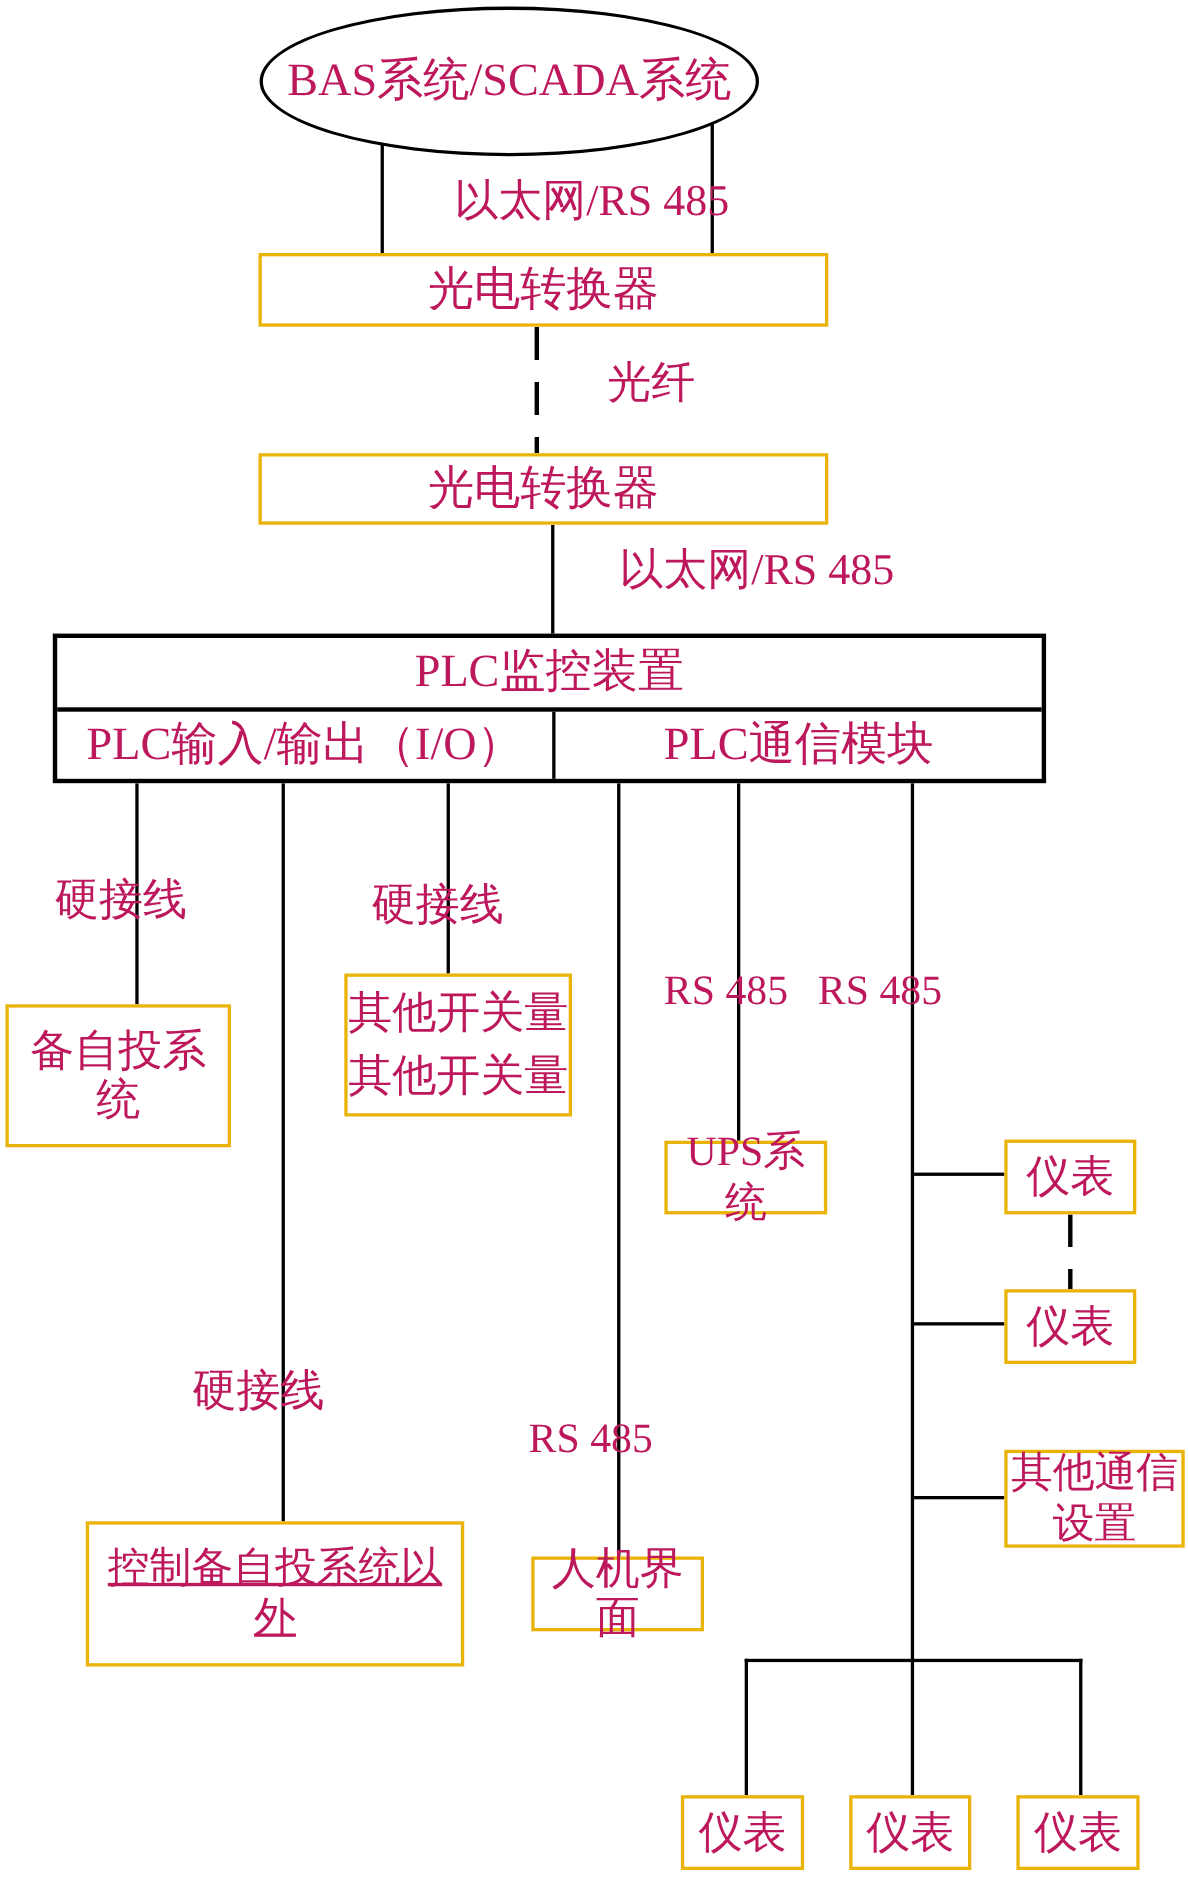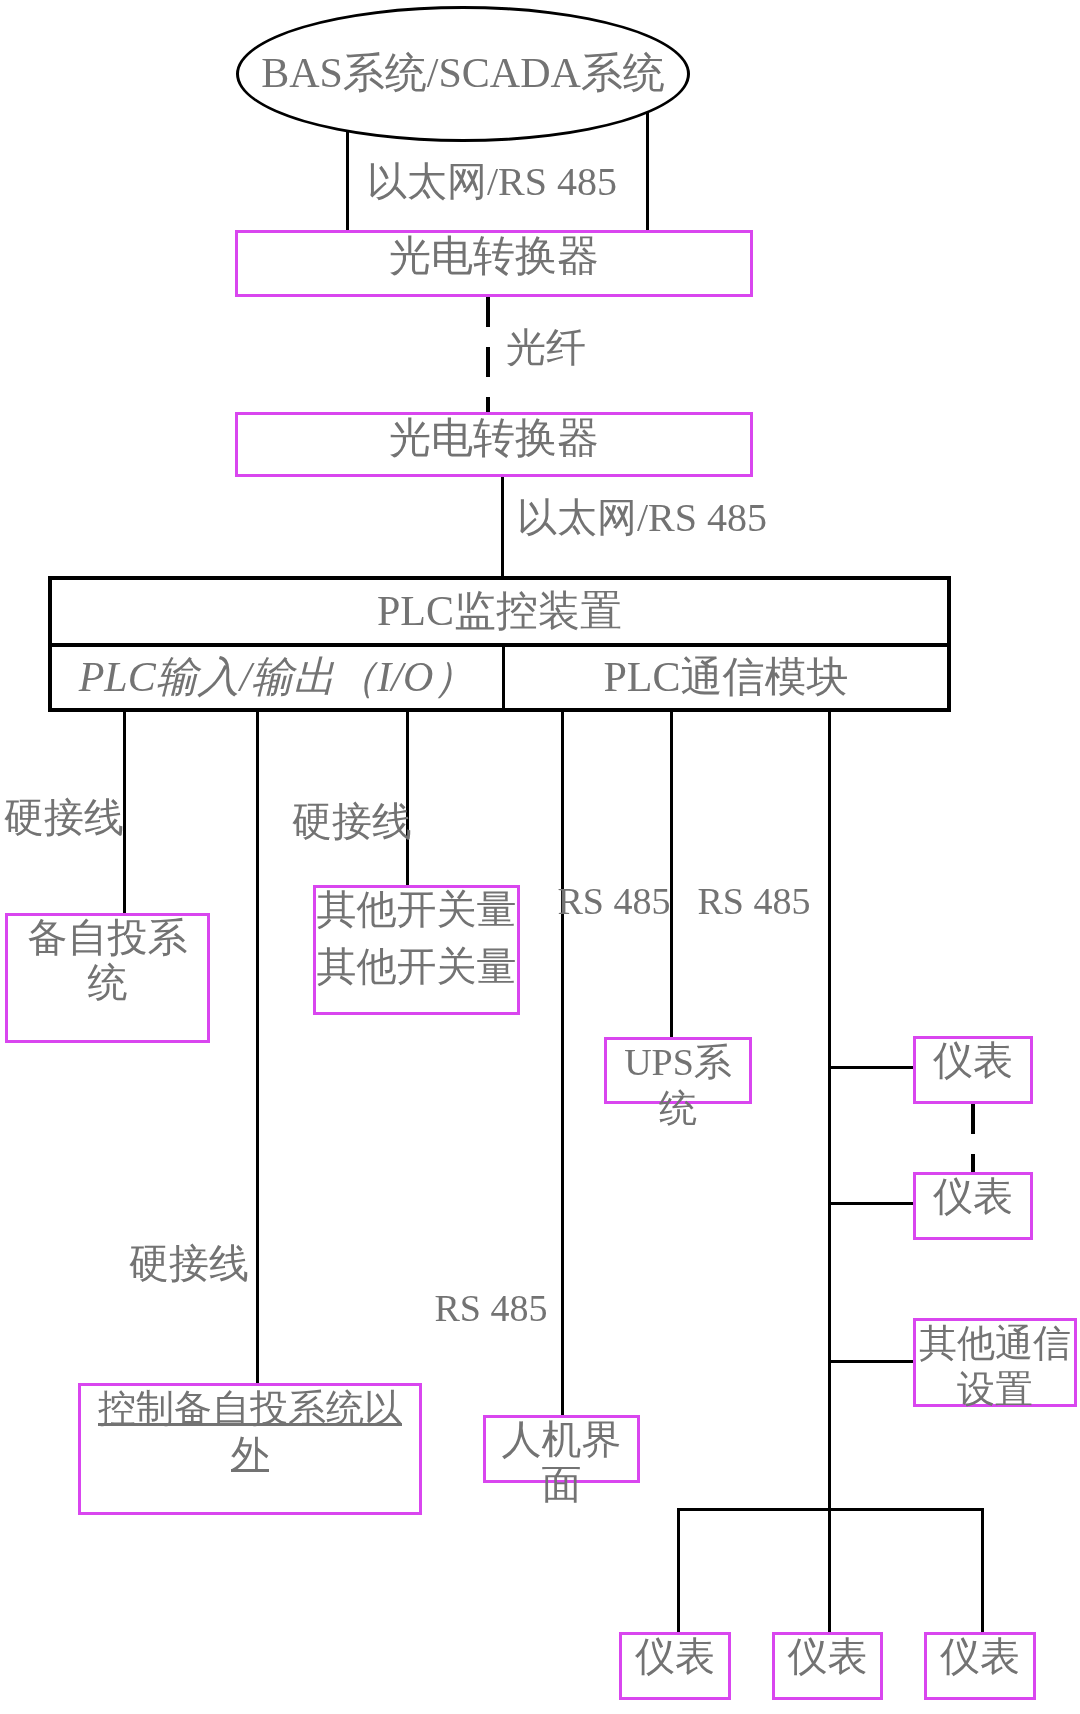--- a/index.html
+++ b/index.html
@@ -1,37 +1,38 @@
 <!DOCTYPE html>
 <html><head>
 <meta charset="utf-8">
 <style>
   html,body{margin:0;padding:0;background:#ffffff;}
   #stage{
     position:relative;
     width:1080px;height:1714px;
     background:#ffffff;
     font-family:"Liberation Serif","DejaVu Serif",serif;
-    color:#737373;
+    color:#be185d;
     overflow:hidden;
   }
   .line{position:absolute;background:#000;z-index:1;}
   .dashv{
     position:absolute;width:4px;z-index:1;
     background:repeating-linear-gradient(to bottom,#000 0 30px,transparent 30px 50px);
   }
   .box{
-    position:absolute;border:3px solid #d946ef;background:#fff;z-index:2;
-    display:flex;flex-direction:column;align-items:center;
+    position:absolute;border:3px solid #eab308;background:#fff;z-index:2;
+    display:flex;flex-direction:column;align-items:center;justify-content:center;
     text-align:center;box-sizing:border-box;
   }
   .lbl{
     position:absolute;z-index:3;background:transparent;
     display:flex;align-items:center;justify-content:center;
     white-space:nowrap;
+    margin-left:46px;
   }
   .f42{font-size:42px;line-height:1.12;}
   .f40{font-size:40px;line-height:1.12;}
   .f38{font-size:38px;line-height:1.2;}
   #ellipse{
     position:absolute;left:236px;top:6px;width:454px;height:136px;
     border:3px solid #000;border-radius:50%;background:#fff;z-index:2;
     display:flex;align-items:center;justify-content:center;box-sizing:border-box;
   }
   #plc-box{
@@ -86,21 +87,21 @@
     <span>光电转换器</span>
   </div>
   <div class="box f42" style="left:235px;top:412px;width:518px;height:65px;">
     <span>光电转换器</span>
   </div>
 
   <div id="plc-box">
     <div class="line" style="left:0;top:63px;width:895px;height:4px;"></div>
     <div class="line" style="left:450px;top:67px;width:3px;height:61px;"></div>
     <div class="cell f42" style="left:0;top:0;width:895px;height:63px;">PLC监控装置</div>
-    <div class="cell f42" style="left:0;top:67px;width:450px;height:61px;font-style:italic;">PLC输入/输出（I/O）</div>
+    <div class="cell f42" style="left:0;top:67px;width:450px;height:61px;">PLC输入/输出（I/O）</div>
     <div class="cell f42" style="left:453px;top:67px;width:442px;height:61px;">PLC通信模块</div>
   </div>
 
   <div class="box f40" style="left:5px;top:913px;width:205px;height:130px;">
     <span>备自投系统</span>
   </div>
 
   <div class="box f40" style="left:313px;top:885px;width:207px;height:130px;gap:12px;">
     <span>其他开关量</span>
     <span>其他开关量</span>

